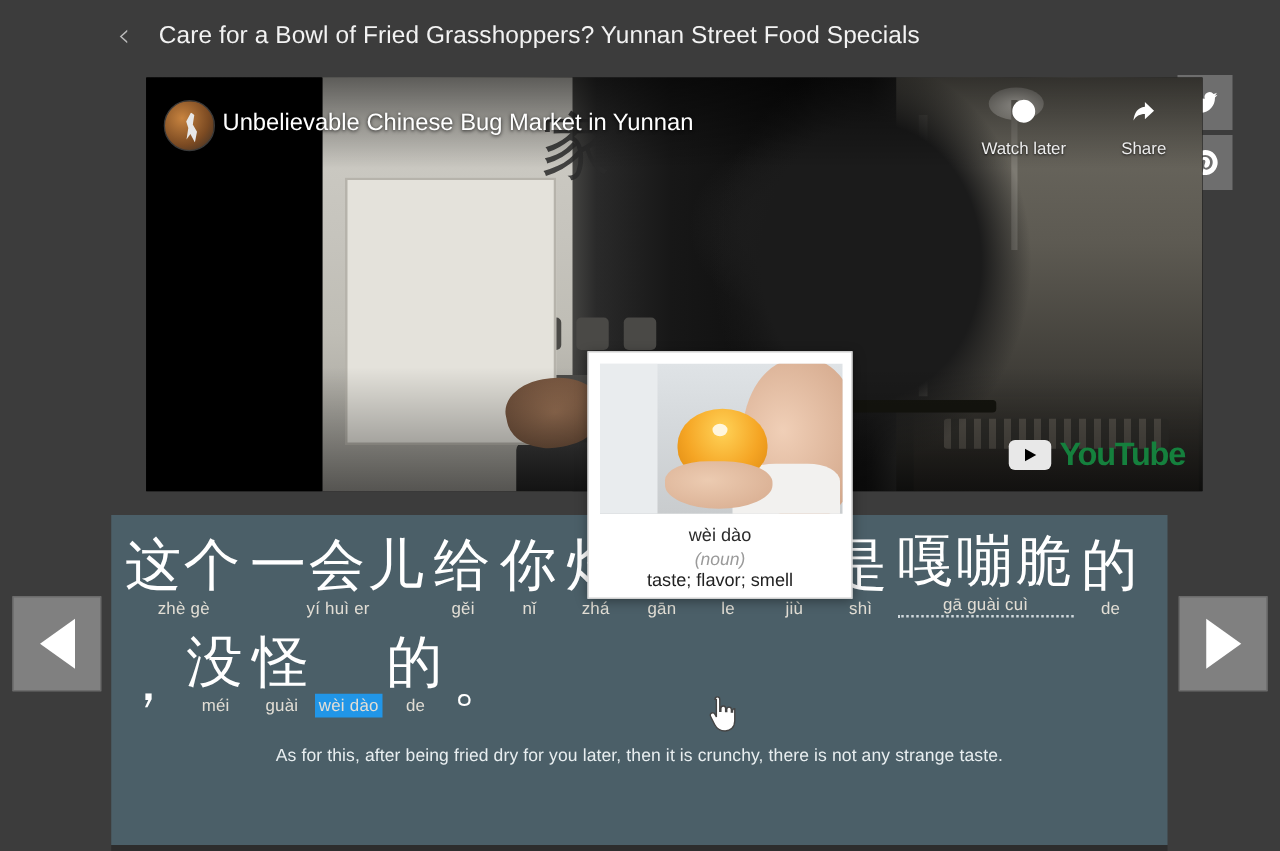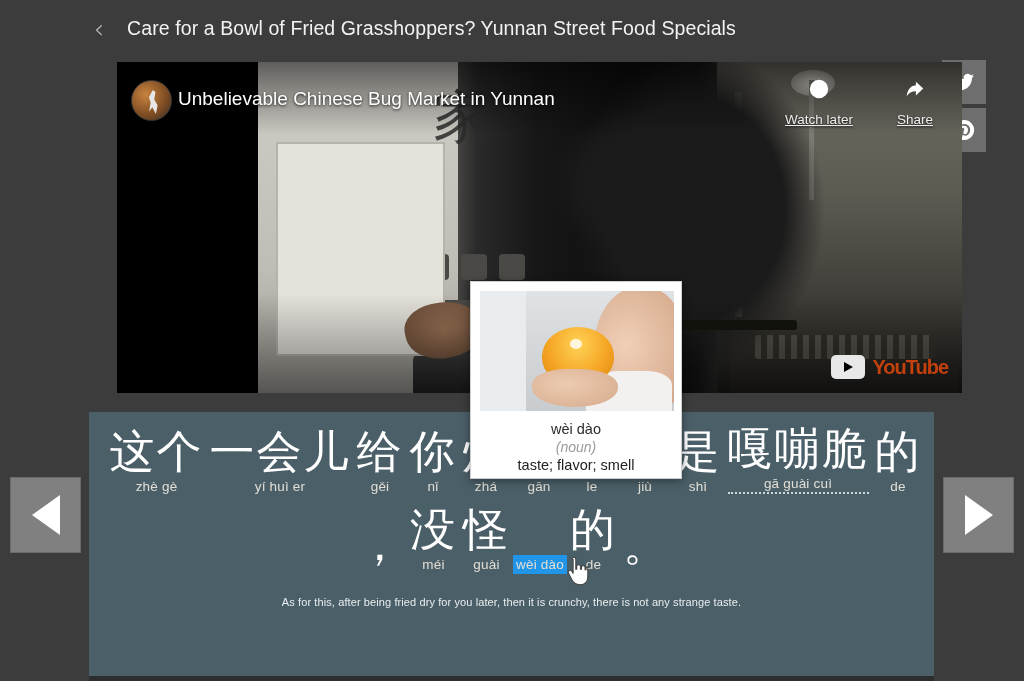--- a/index.html
+++ b/index.html
@@ -121,58 +121,58 @@
   }
   .yt-avatar:after { content:""; position:absolute; left:16px; top:9px; width:12px; height:24px;
     background:#e7e7e7; clip-path: polygon(40% 0,62% 8%,52% 40%,80% 64%,66% 100%,36% 72%,10% 90%,22% 52%,8% 30%); }
   .yt-title {
     position: absolute; left: 61px; top: 26px; color: #fff; font-size: 19px;
     text-shadow: 0 1px 3px rgba(0,0,0,.85); white-space: nowrap;
   }
   .yt-actions { position: absolute; right: 8px; top: 16px; display: flex; gap: 18px; }
   .yt-act { width: 78px; text-align: center; cursor: pointer; }
   .yt-act svg { width: 22px; height: 22px; fill: #fff; display:block; margin: 0 auto 10px; }
-  .yt-act span { color: #ededed; font-size: 13.5px; text-shadow: 0 1px 2px rgba(0,0,0,.8); text-decoration: underline; }
+  .yt-act span { color: #ededed; font-size: 13.5px; text-shadow: 0 1px 2px rgba(0,0,0,.8); }
   .yt-logo { position: absolute; right: 14px; bottom: 14px; display:flex; align-items:center; gap:7px; }
   .yt-logo .play-badge { width: 34px; height: 24px; border-radius: 5px; background: #e8e8e8; position: relative; }
   .yt-logo .play-badge:after { content:""; position:absolute; left:13px; top:7px; width:0;height:0;
     border-top:5px solid transparent; border-bottom:5px solid transparent; border-left:9px solid #000; }
-  .yt-logo .wordmark { color:#c2410c; font-size: 20px; font-weight: bold; letter-spacing:-1px; }
+  .yt-logo .wordmark { color:#15803d; font-size: 26px; font-weight: bold; letter-spacing:-1px; }
 
   
   .vid-cap { position: absolute; left: 232px; top: 357px; }
   .vid-cap .zh { background: rgba(8,8,8,.78); color:#fff; font-size: 18px; padding: 2px 4px;
                  font-family: "DejaVu Sans", sans-serif; letter-spacing: 1px; }
   .vid-cap .en { display:inline-block; margin-top: 3px; margin-left: 55px; background: rgba(235,235,235,.92);
                  color:#1b1b1b; font-size: 12.5px; padding: 1px 4px; }
   .vid-cap-tail { position:absolute; left: 660px; top: 357px; color:#fff; font-size:18px;
                   background: rgba(8,8,8,.6); padding: 2px 4px; font-family:"DejaVu Sans", sans-serif; }
 
   
   .subs {
     position: absolute; left: 0; top: 350px; width: 845px; height: 264px;
     background: #4b5f68; padding-top: 12px; text-align: center;
   }
-  .sub-line { position: relative; white-space: nowrap; display:flex; justify-content:center; align-items:flex-end; }
+  .sub-line { position: relative; white-space: nowrap; display:flex; align-items:flex-end; }
   .sub-line.l1 { padding-left: 8px; }
   .sub-line.l2 { margin-top: 9px; padding-left: 4px; }
   .word { display:inline-block; text-align:center; padding: 0 3px 2px; cursor: pointer; }
   .word .zh {
     display:block; font-family: "DejaVu Sans", sans-serif; font-size: 45px; line-height: 50px;
     color: #ffffff; letter-spacing: 2px;
   }
   .word .py {
     display:block; font-size: 13.5px; color: #e2ded5; margin-top: 2px; letter-spacing:.2px;
   }
   .word.dotted .py { border-bottom: 2px dotted #cfd8dc; padding-bottom: 1px; }
   .word.sel { background: #2196e8; }
   .word.punct { cursor: default; }
   .word.punct .py { visibility: hidden; }
   .sub-en {
-    margin-top: 22px; color: #e8eef0; font-size: 11px; letter-spacing: .1px;
+    margin-top: 22px; color: #e8eef0; font-size: 14px; letter-spacing: .1px;
   }
 
   
   .cursor { position: absolute; left: 563px; top: 556px; width: 26px; height: 32px; pointer-events:none; }
   .cursor svg { width: 26px; height: 32px; }
 
   
   .tooltip {
     position: absolute; left: 381px; top: 219px; width: 212px; height: 198px;
     background: #fff; border: 1px solid #cfcfcf; box-shadow: 0 2px 9px rgba(0,0,0,.4);

